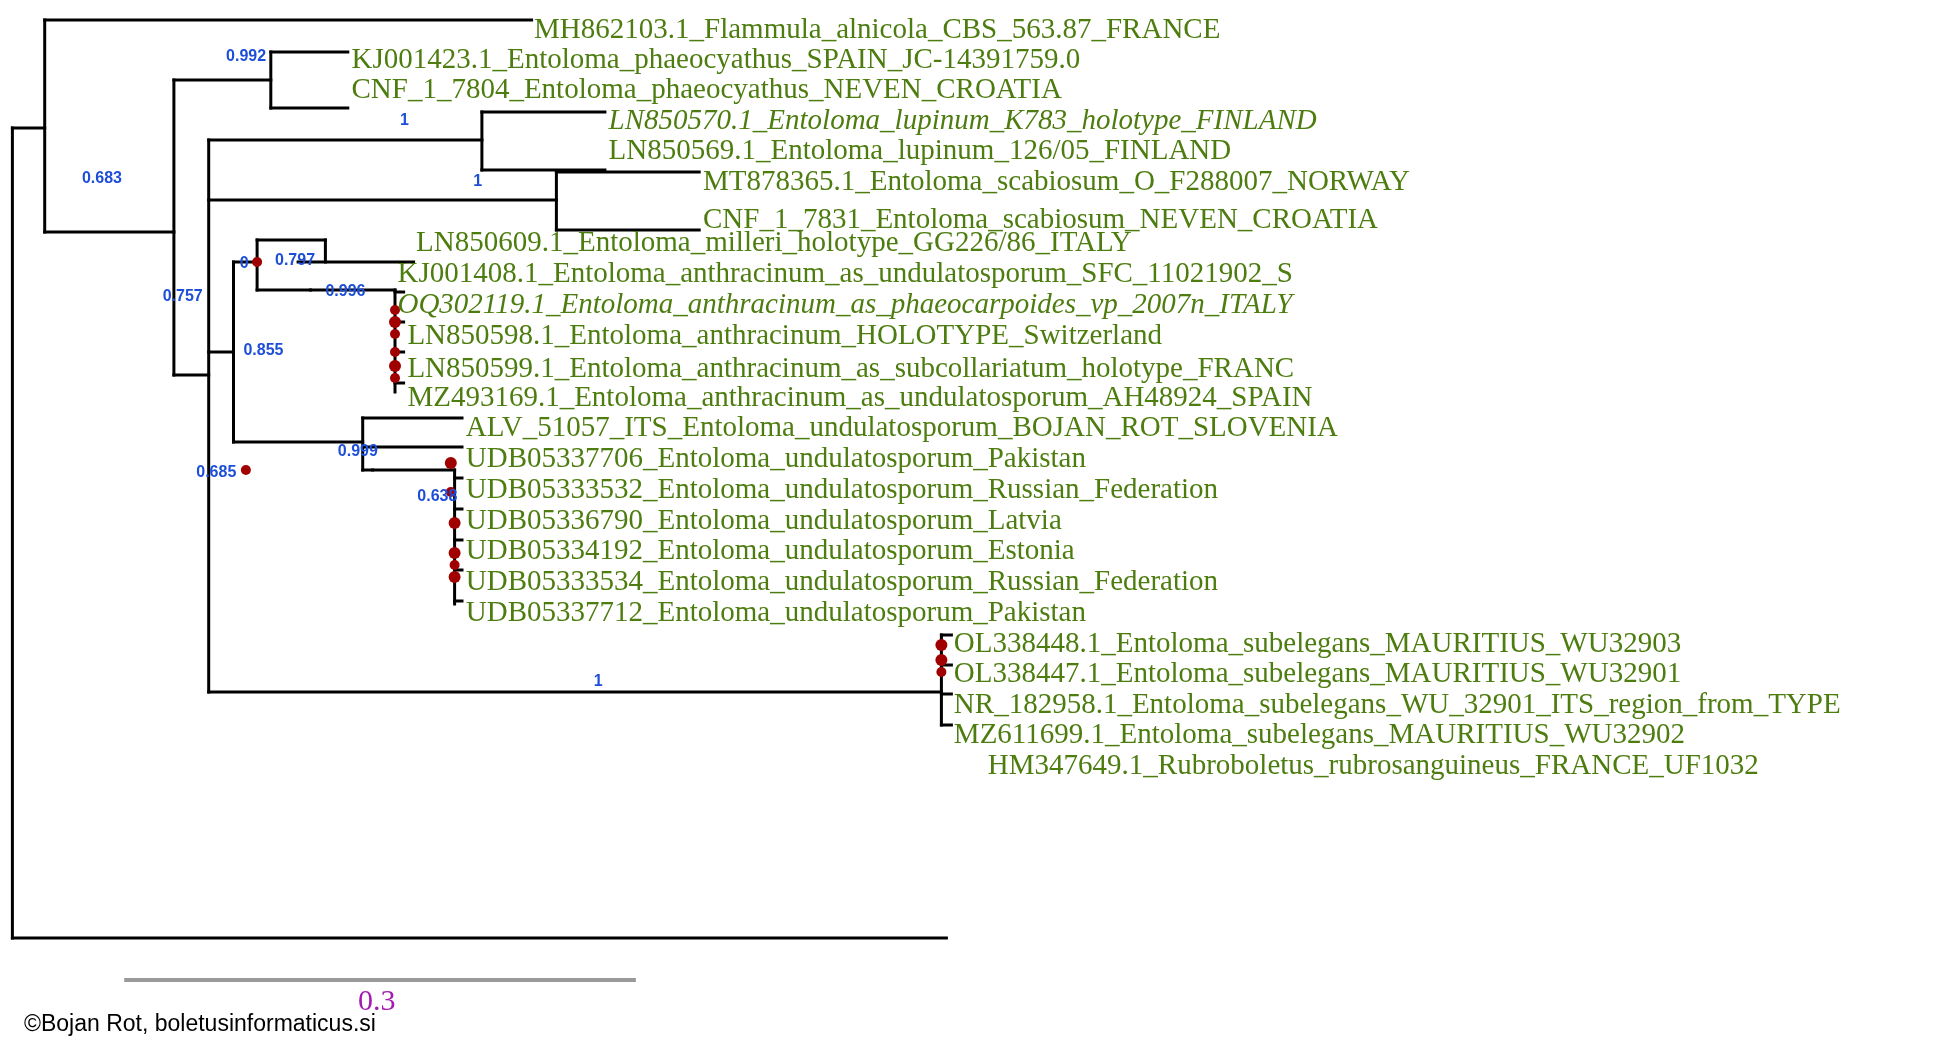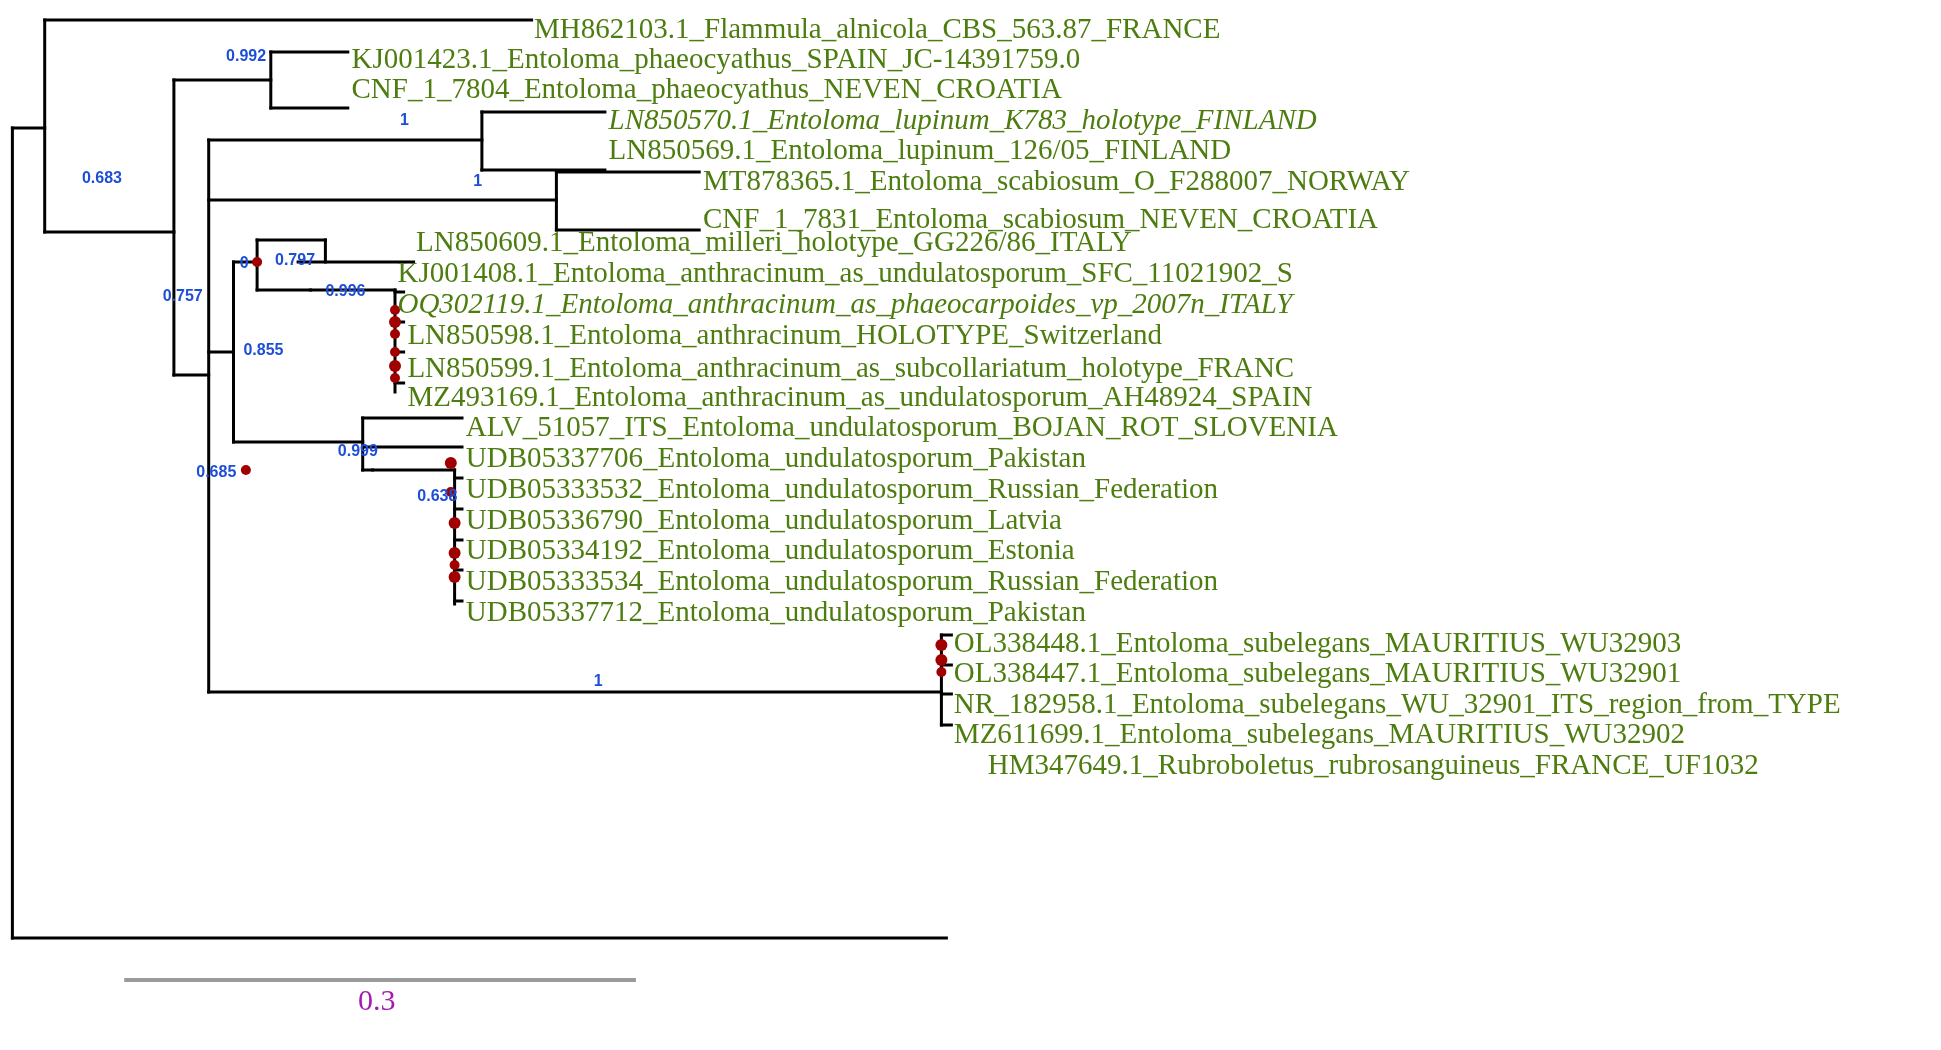--- a/index.html
+++ b/index.html
@@ -176,14 +176,15 @@
       <div class="support-label" style="left: 325.404px; top: 283px;">0.996</div>
       <div class="support-label" style="left: 162.702px; top: 288px;">0.757</div>
       <div class="support-label" style="left: 243.432px; top: 342px;">0.855</div>
       <div class="support-label" style="left: 337.824px; top: 443px;">0.999</div>
       <div class="support-label" style="left: 196.236px; top: 464px;">0.685</div>
       <div class="support-label" style="left: 417.312px; top: 488px;">0.638</div>
       <div class="support-label" style="left: 593.676px; top: 673px;">1</div>
     </div>
 
   <div class="scale-label" id="scale-label" style="left: 358.052px; top: 983px;">0.3</div>
+  <div class="credit" id="credit" style="left: 24px; top: 1010px;">©Bojan Rot, boletusinformaticus.si</div>
 
 </div>
 
 </body></html>

